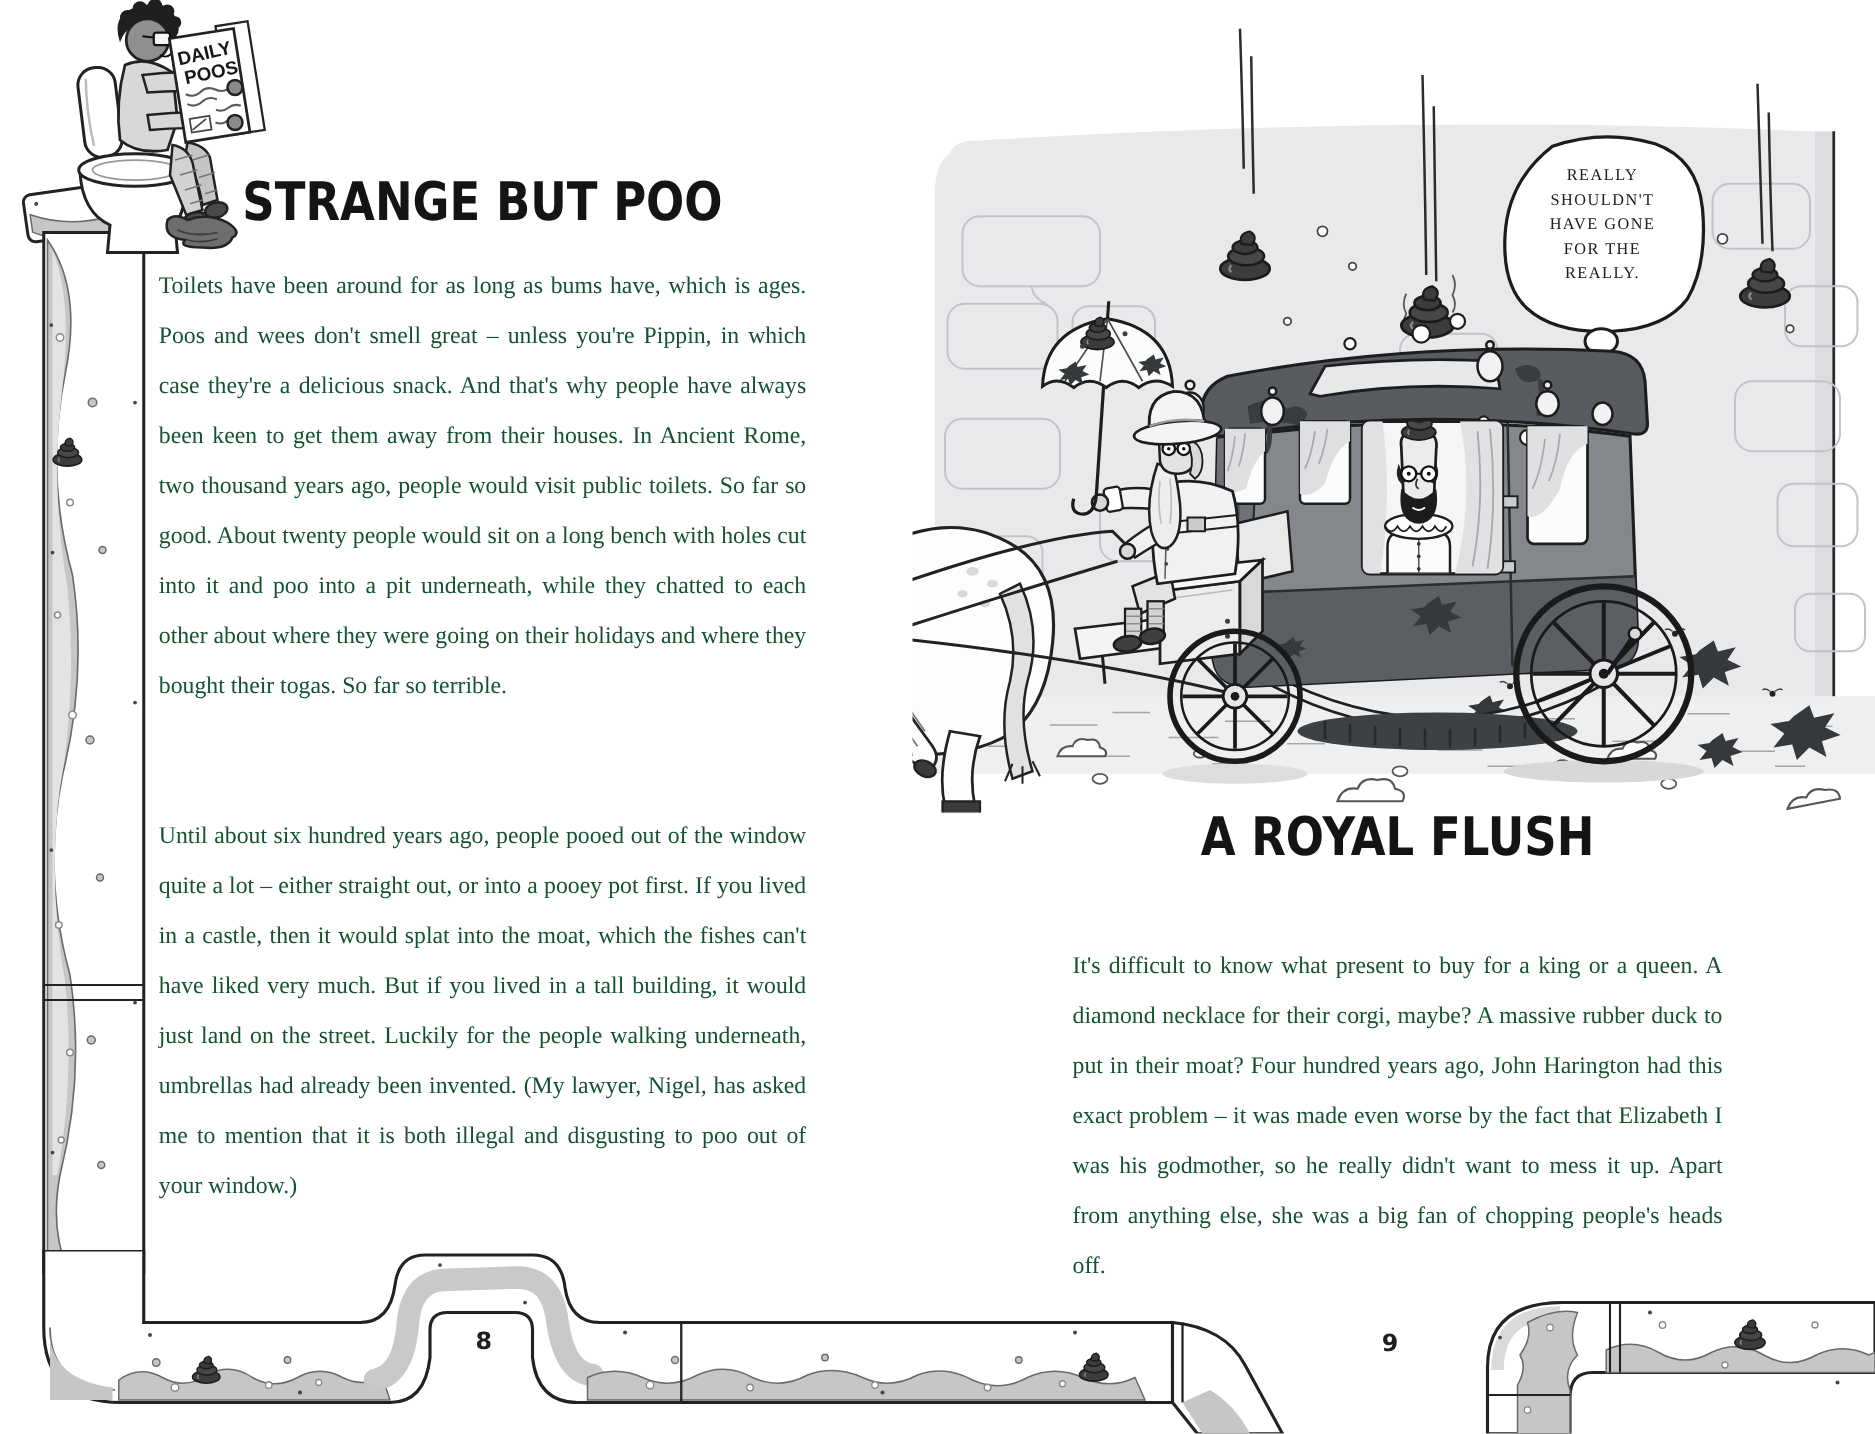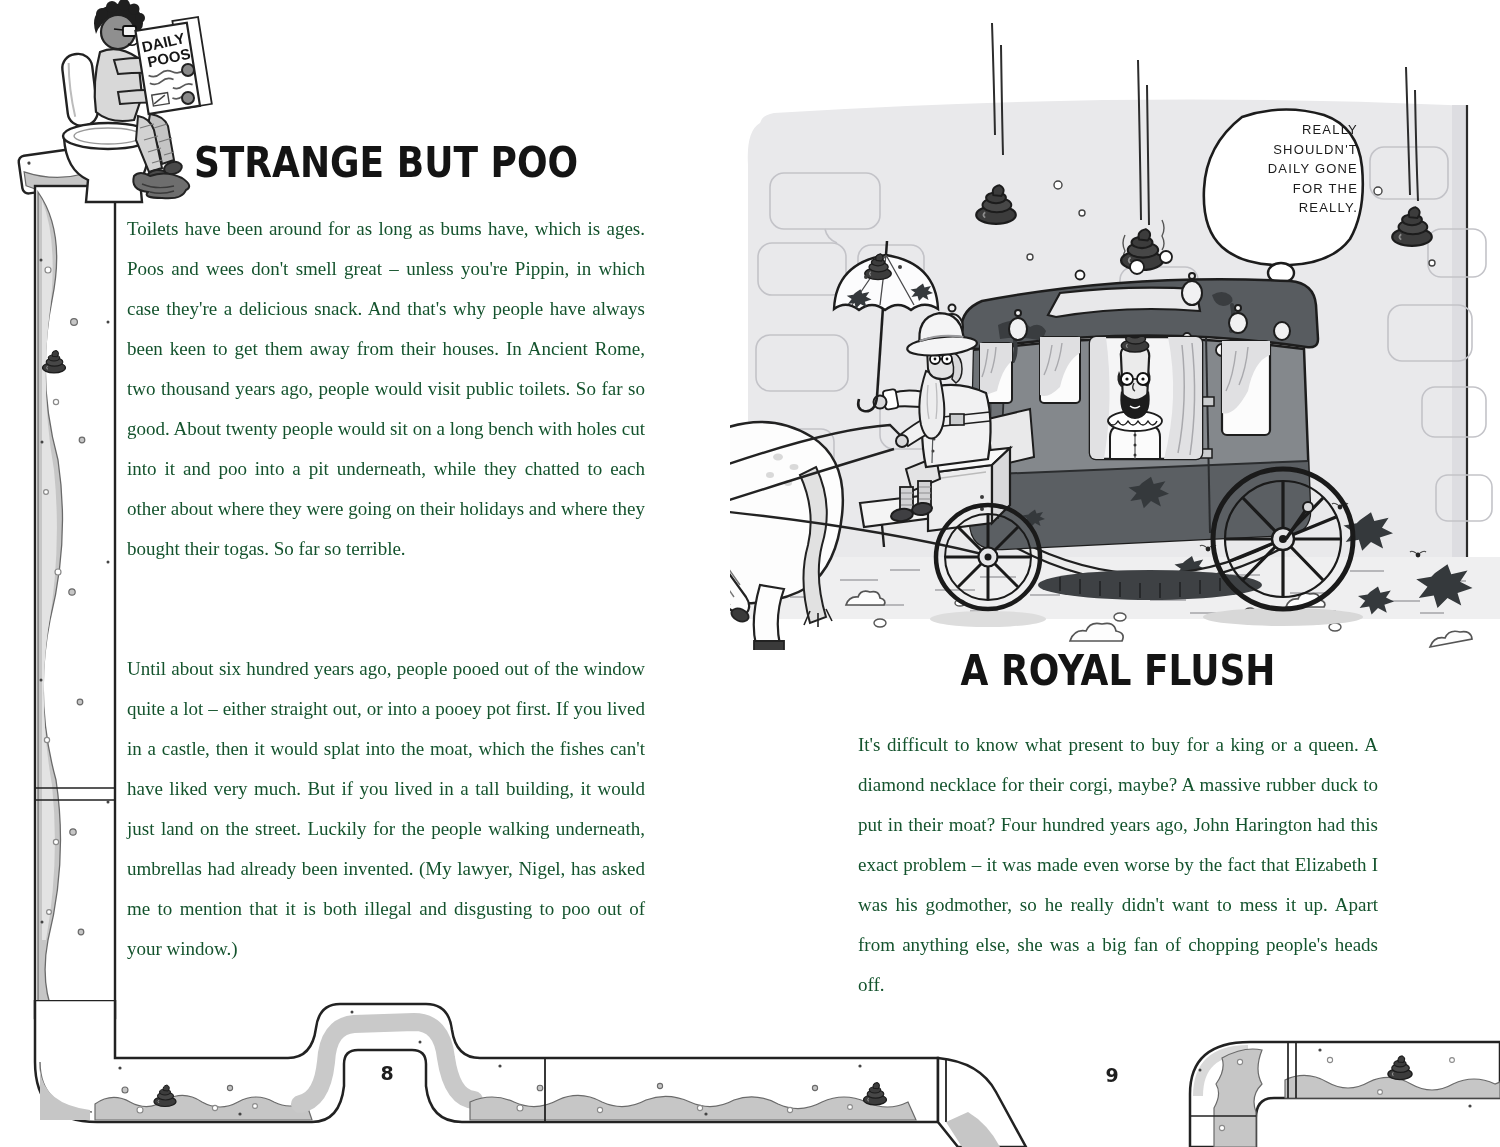--- a/index.html
+++ b/index.html
@@ -8,27 +8,27 @@
   .spread svg{position:absolute;display:block;}
   .heading{position:absolute;font-family:"DejaVu Sans",sans-serif;font-weight:800;
            font-size:36px;letter-spacing:0px;color:#141414;text-align:center;
            transform:scaleY(1.18);transform-origin:50% 20%;white-space:nowrap;margin:0;}
   #heading-left{left:127px;top:140px;width:518px;}
   #heading-right{left:858px;top:648px;width:520px;}
   .body-para{position:absolute;width:518px;font-size:19px;line-height:40px;color:#14532d;
              text-align:justify;margin:0;font-family:Liberation Serif, serif;}
   #para1{left:127px;top:209px;}
   #para2{left:127px;top:649px;}
-  #para3{left:858px;top:725px;width:520px;}
+  #para3{left:858px;top:753px;width:520px;}
   .page-num{position:absolute;font-family:"DejaVu Sans",sans-serif;font-weight:700;
             font-size:19px;color:#1e1e1e;width:20px;text-align:center;}
   #pn-left{left:377px;top:1062px;}
   #pn-right{left:1102px;top:1064px;}
-  .bubble-text{position:absolute;left:1206px;top:120px;width:152px;text-align:right;
-               font-family:Liberation Sans, sans-serif;font-size:13px;
+  .bubble-text{position:absolute;left:1206px;top:130px;width:152px;text-align:center;
+               font-family:Liberation Serif, serif;font-size:13px;
                line-height:19.5px;letter-spacing:1.2px;color:#1c1c1c;}
   .bubble-text div{white-space:nowrap;}
 </style>
 </head>
 <body>
 
 <div class="spread">
 
   <svg width="0" height="0" aria-hidden="true">
     <defs>
@@ -433,21 +433,21 @@
           <path d="M0,-9 L0,-42 M6,-6 L30,-30 M9,0 L42,0 M6,6 L30,30 M0,9 L0,42 M-6,6 L-30,30 M-9,0 L-42,0 M-6,-6 L-30,-30"></path>
         </g>
         <circle r="9.5" fill="#e6e6e8" stroke="#1a1a1a" stroke-width="2.2"></circle>
         <circle r="3.5" fill="#1a1a1a"></circle>
       </g>
     </svg>
 
     <div class="bubble-text">
       <div>REALLY</div>
       <div>SHOULDN'T</div>
-      <div>DAILY GONE</div>
+      <div>HAVE GONE</div>
       <div>FOR THE</div>
       <div>REALLY.</div>
     </div>
 
     <h1 id="heading-right" class="heading">A ROYAL FLUSH</h1>
     <p id="para3" class="body-para">It's difficult to know what present to buy for a king or a queen. A diamond necklace for their corgi, maybe? A massive rubber duck to put in their moat? Four hundred years ago, John Harington had this exact problem – it was made even worse by the fact that Elizabeth I was his godmother, so he really didn't want to mess it up. Apart from anything else, she was a big fan of chopping people's heads off.</p>
   </div>
 
   <svg style="left:0;top:1000px" width="1500" height="147" viewBox="0 0 1500 147">
 

